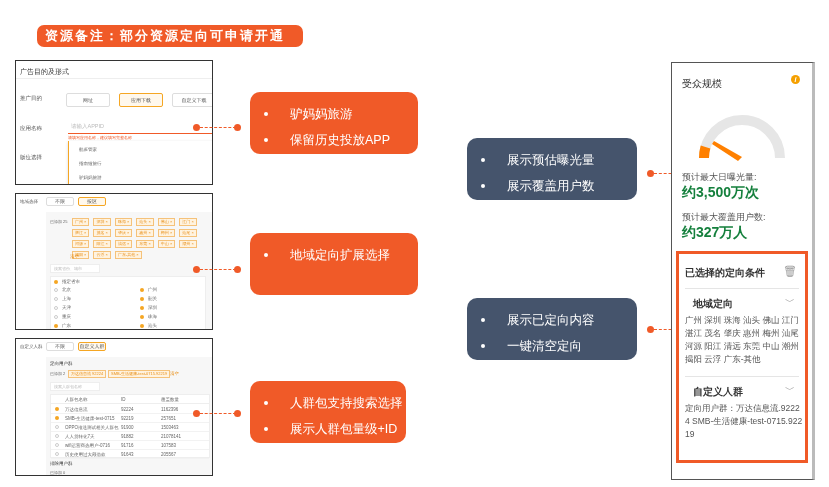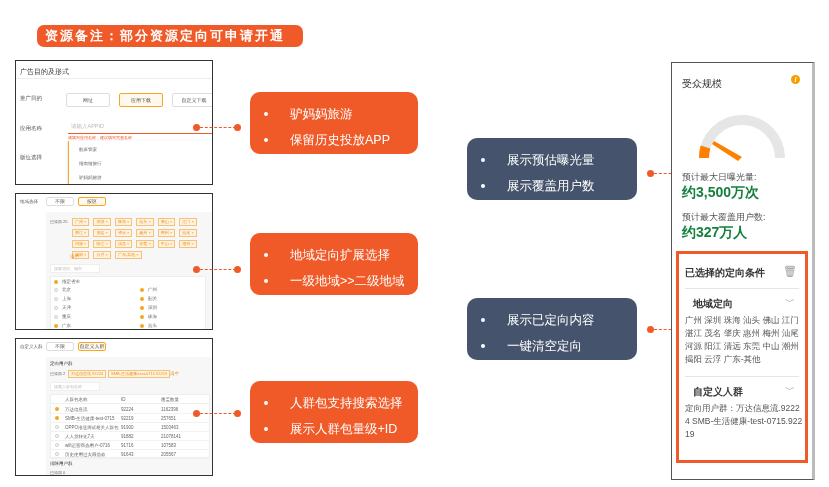--- a/index.html
+++ b/index.html
@@ -166,26 +166,22 @@
   <div class="li">
       <span class="dot"></span>
       <span>保留历史投放APP</span>
     </div>
 </div>
 <div class="callout orange" style="left:250px;top:233px;width:168px;height:62px">
   <div class="li">
       <span class="dot"></span>
       <span>地域定向扩展选择</span>
     </div>
-  <div class="li">
-      <span class="dot"></span>
-      <span>一级地域&gt;&gt;二级地域</span>
-    </div>
-</div>
-<div class="callout orange" style="left:250px;top:381px;width:168px;height:62px">
+</div>
+<div class="callout orange" style="left:250px;top:381px;width:156px;height:62px">
   <div class="li">
       <span class="dot"></span>
       <span>人群包支持搜索选择</span>
     </div>
   <div class="li">
       <span class="dot"></span>
       <span>展示人群包量级+ID</span>
     </div>
 </div>
 

